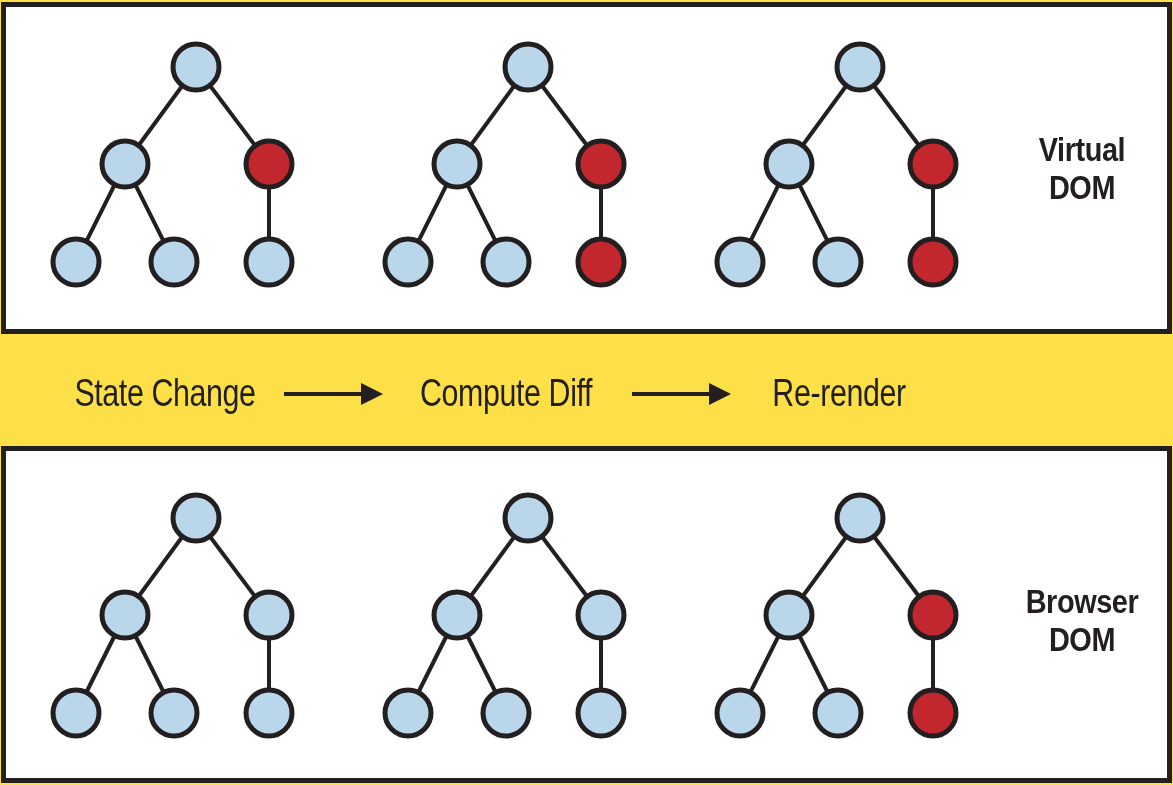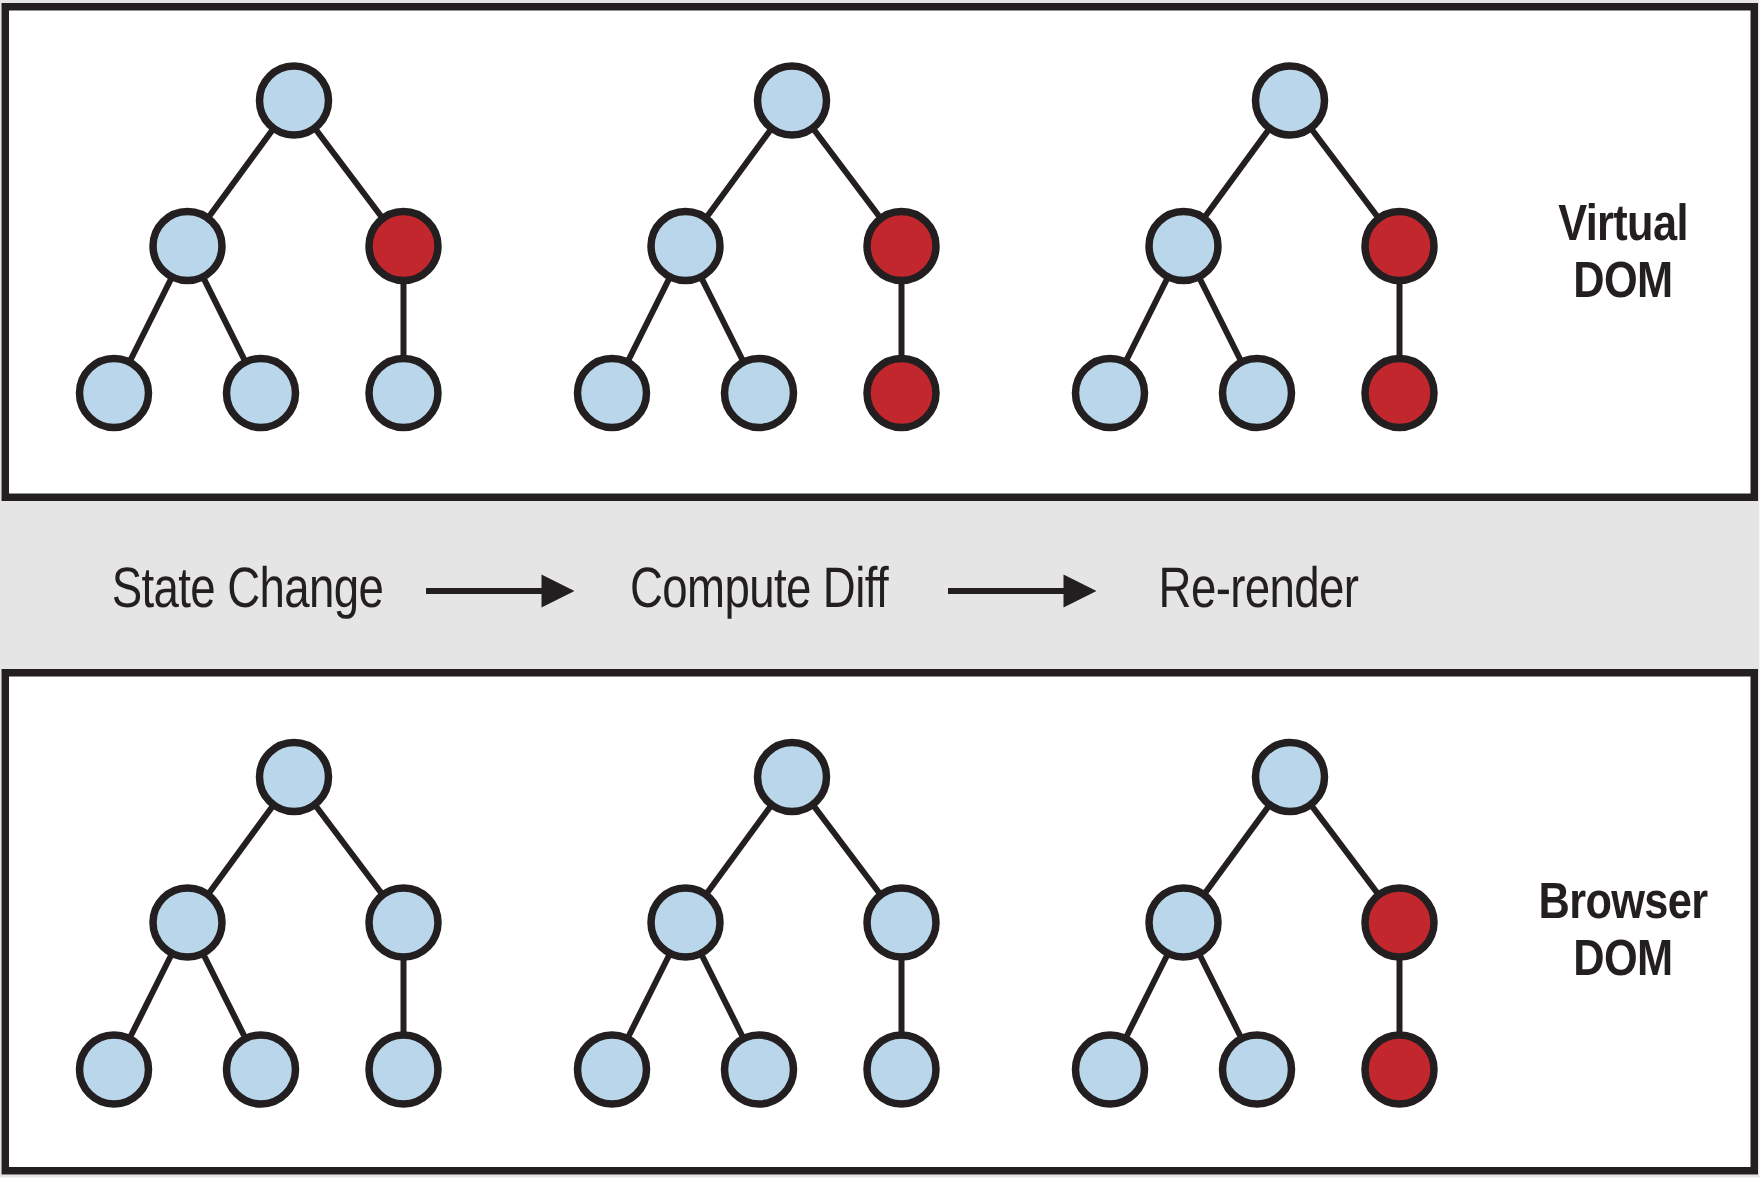--- a/index.html
+++ b/index.html
@@ -5,21 +5,21 @@
   html, body {
     margin: 0;
     padding: 0;
     background: #ffffff;
     font-family: "Liberation Sans", sans-serif;
   }
   .stage {
     position: relative;
     width: 1173px;
     height: 785px;
-    background: #e5e5e5;
+    background: #fde047;
     overflow: hidden;
   }
   .panel {
     position: absolute;
     left: 1px;
     width: 1171px;
     border: 5px solid #231F20;
     box-sizing: border-box;
     background: #ffffff;
   }

